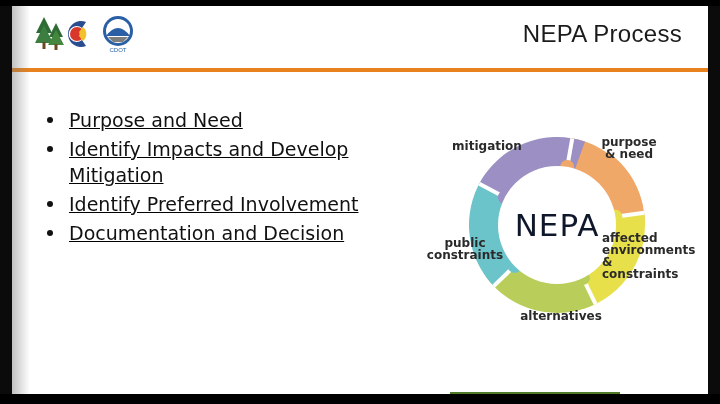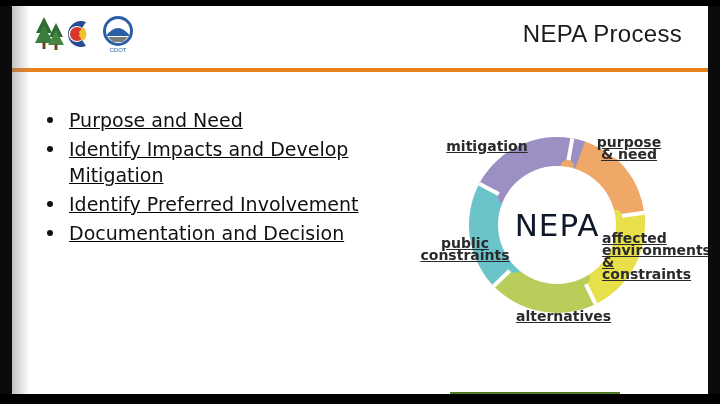--- a/index.html
+++ b/index.html
@@ -123,28 +123,27 @@
     justify-content: center;
     font-size: 31px;
     font-weight: normal;
     color: #0f172a;
     letter-spacing: 1px;
     font-family: "DejaVu Sans", sans-serif;
     pointer-events: none;
   }
   .seg-label {
     position: absolute;
-    font-size: 14px;
+    font-size: 12px;
     color: #2a2a2a;
     text-align: center;
     line-height: 12px;
     font-weight: bold;
     font-family: "DejaVu Sans", sans-serif;
     width: 90px;
-    text-decoration: underline;
   }
   .lbl-mitigation { left: 18px; top: 48px; }
   .lbl-purpose { left: 160px; top: 44px; }
   .lbl-affected { left: 178px; top: 140px; text-align: left; width: 84px;}
   .lbl-alternatives { left: 92px; top: 218px; }
   .lbl-public { left: -4px; top: 145px; }
 
   .footer {
     position: absolute;
     left: 0;

